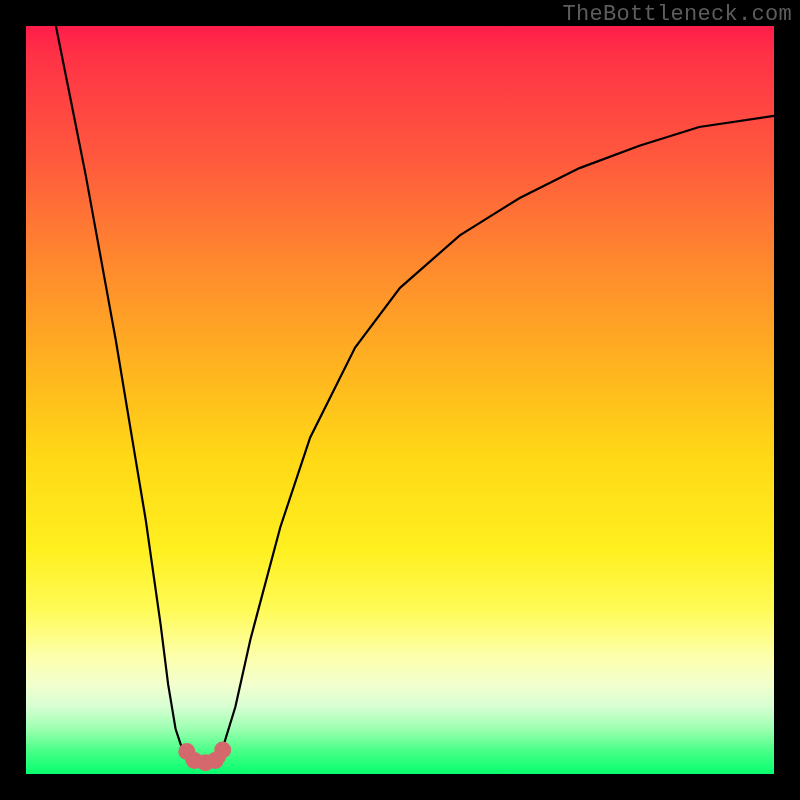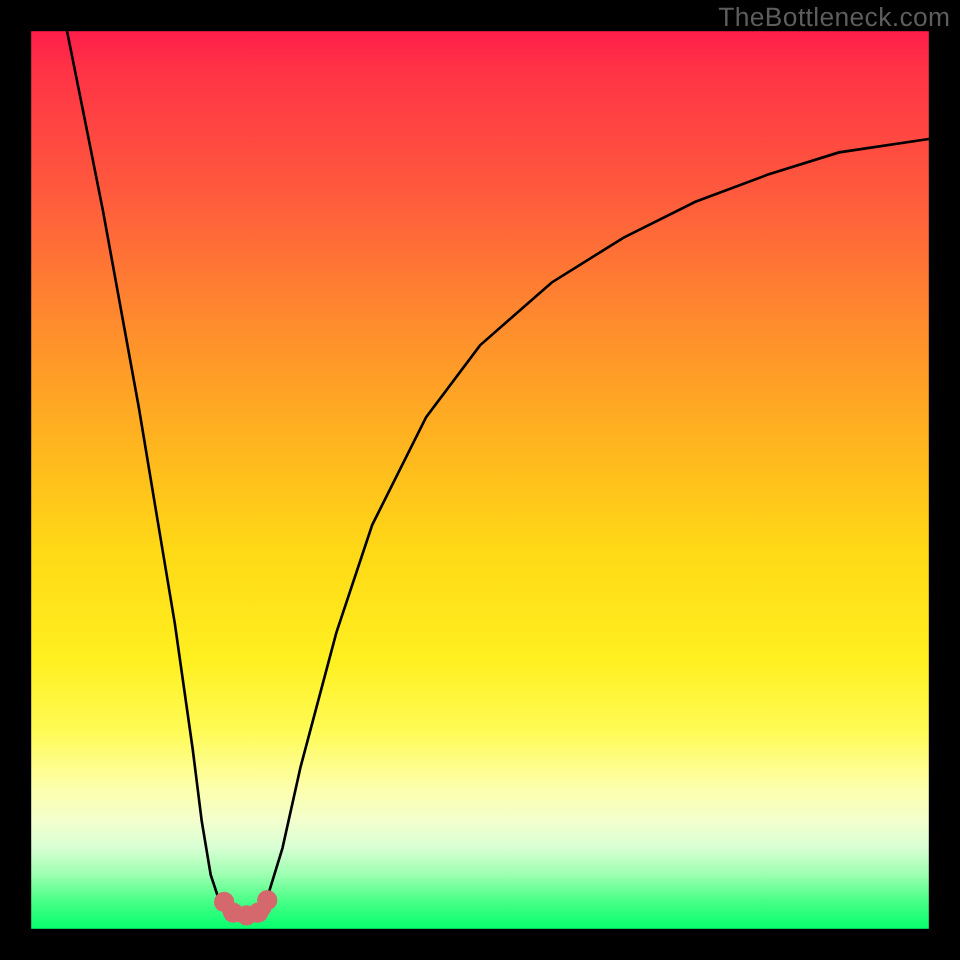--- a/index.html
+++ b/index.html
@@ -11,20 +11,21 @@
     background: #000;
     font-family: Arial, Helvetica, sans-serif;
   }
   .frame {
     position: absolute;
     top: 0;
     left: 0;
     width: 800px;
     height: 592px;
     background: #000;
+    font-family: Liberation Mono, monospace;
   }
   .plot-area {
     position: absolute;
     top: 26px;
     left: 26px;
     width: 748px;
     height: 748px;
     
     background: linear-gradient(
       to bottom,

